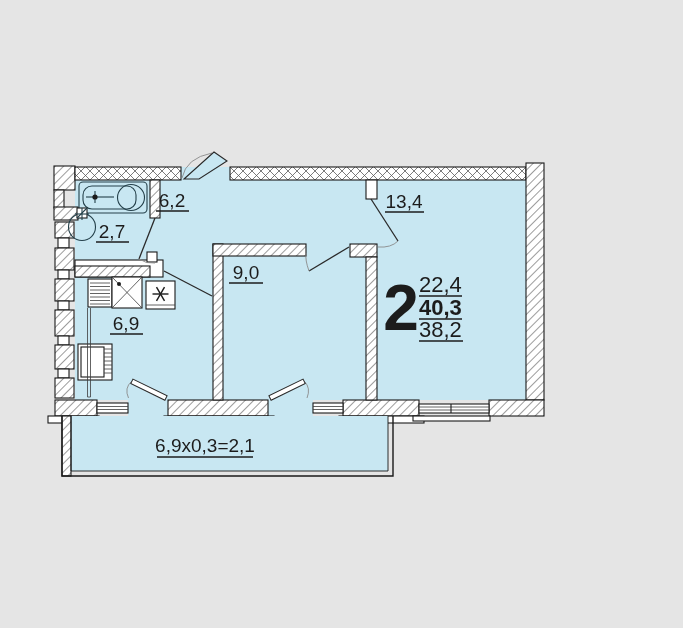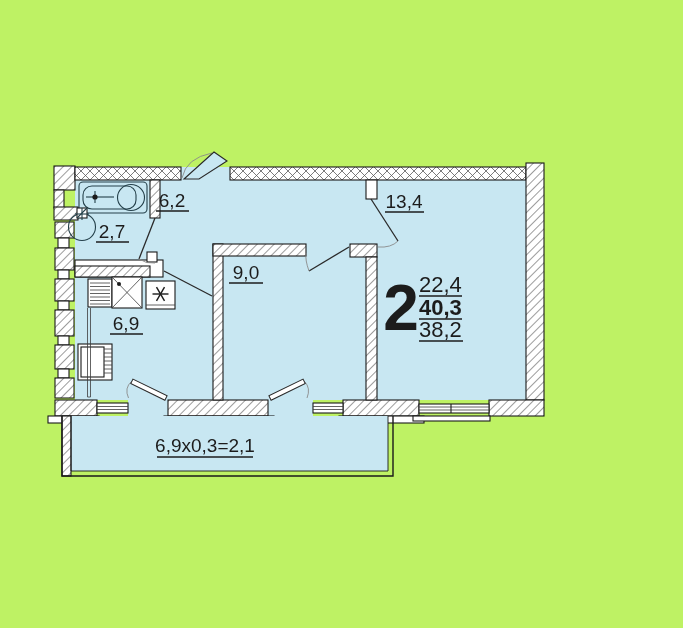--- a/index.html
+++ b/index.html
@@ -1,16 +1,16 @@
 <!DOCTYPE html>
 <html><head>
 <meta charset="utf-8">
 <style>
   html,body { margin:0; padding:0; background:#ffffff; }
-  #stage { position:relative; width:683px; height:628px; background:#bef264; overflow:hidden; }
+  #stage { position:relative; width:683px; height:628px; background:#e5e5e5; overflow:hidden; }
   svg { display:block; }
   text { font-family:"Liberation Sans", sans-serif; fill:#1c1c1c; }
   .room-lbl   { font-size:19px; text-anchor:middle; }
   .sum-num    { font-size:22px; text-anchor:start; }
   .sum-bold   { font-weight:bold; }
   .big-count  { font-size:64px; font-weight:bold; text-anchor:middle; }
   .balc-lbl   { font-size:19px; text-anchor:middle; }
   .w    { stroke:#1a1a1a; stroke-width:1.1; }
   .thin { stroke:#3c3c3c; stroke-width:0.8; fill:none; }
   .leaf { stroke:#2a2a2a; stroke-width:1.3; fill:none; }

